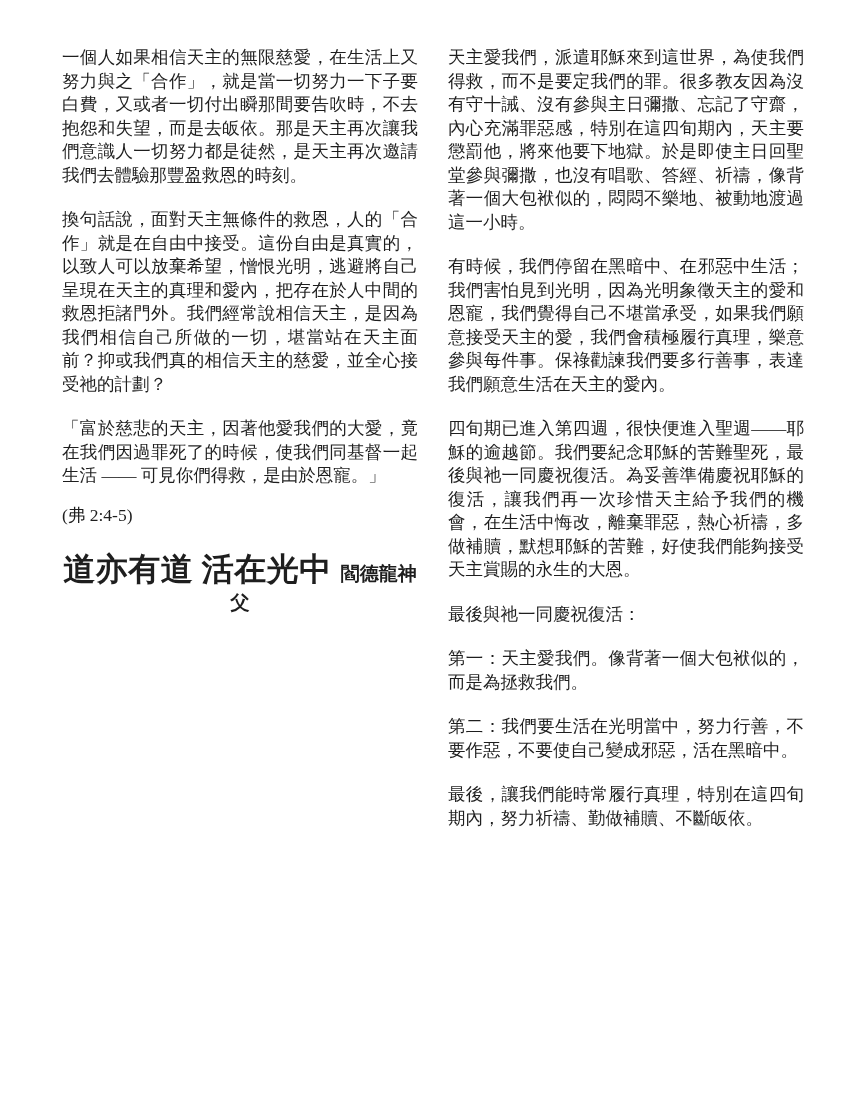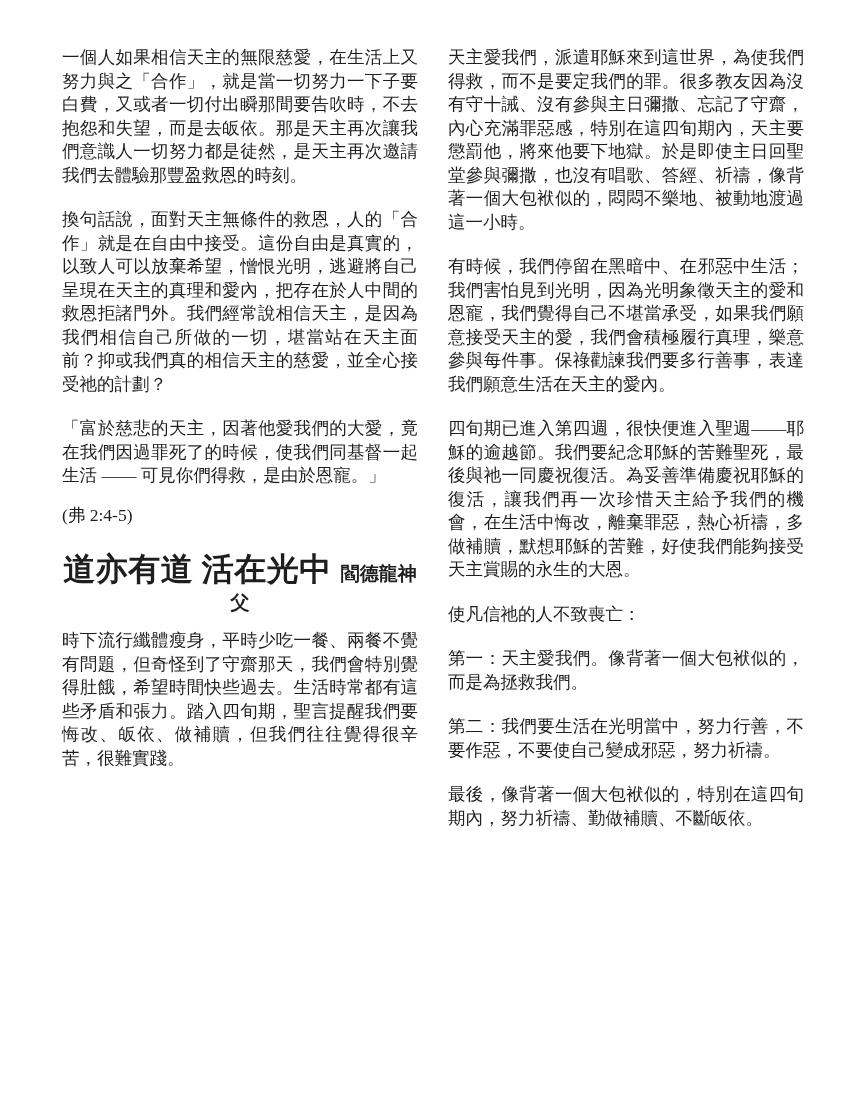--- a/index.html
+++ b/index.html
@@ -68,27 +68,26 @@
     <div class="col">
       <p>一個人如果相信天主的無限慈愛，在生活上又努力與之「合作」，就是當一切努力一下子要白費，又或者一切付出瞬那間要告吹時，不去抱怨和失望，而是去皈依。那是天主再次讓我們意識人一切努力都是徒然，是天主再次邀請我們去體驗那豐盈救恩的時刻。</p>
       <p>換句話說，面對天主無條件的救恩，人的「合作」就是在自由中接受。這份自由是真實的，以致人可以放棄希望，憎恨光明，逃避將自己呈現在天主的真理和愛內，把存在於人中間的救恩拒諸門外。我們經常說相信天主，是因為我們相信自己所做的一切，堪當站在天主面前？抑或我們真的相信天主的慈愛，並全心接受祂的計劃？</p>
       <p class="quote">「富於慈悲的天主，因著他愛我們的大愛，竟在我們因過罪死了的時候，使我們同基督一起生活 —— 可見你們得救，是由於恩寵。」</p>
       <p class="citation">(弗 2:4-5)</p>
 
       <div class="headline">
         <span class="headline-title">道亦有道 活在光中</span><span class="headline-author">閻德龍神父</span>
       </div>
 
-      <p>時下流行纖體瘦身，平時少吃一餐、兩餐不覺有問題，但奇怪到了守齋那天，我們會特別覺得肚餓，希望時間快些過去。生活時常都有這些矛盾和張力。踏入四旬期，聖言提醒我們要悔改、皈依、做補贖，但我們往往覺得很辛苦，很難實踐。</p>
     </div>
 
     <div class="col">
       <p>天主愛我們，派遣耶穌來到這世界，為使我們得救，而不是要定我們的罪。很多教友因為沒有守十誡、沒有參與主日彌撒、忘記了守齋，內心充滿罪惡感，特別在這四旬期內，天主要懲罰他，將來他要下地獄。於是即使主日回聖堂參與彌撒，也沒有唱歌、答經、祈禱，像背著一個大包袱似的，悶悶不樂地、被動地渡過這一小時。</p>
       <p>有時候，我們停留在黑暗中、在邪惡中生活；我們害怕見到光明，因為光明象徵天主的愛和恩寵，我們覺得自己不堪當承受，如果我們願意接受天主的愛，我們會積極履行真理，樂意參與每件事。保祿勸諫我們要多行善事，表達我們願意生活在天主的愛內。</p>
       <p>四旬期已進入第四週，很快便進入聖週——耶穌的逾越節。我們要紀念耶穌的苦難聖死，最後與祂一同慶祝復活。為妥善準備慶祝耶穌的復活，讓我們再一次珍惜天主給予我們的機會，在生活中悔改，離棄罪惡，熱心祈禱，多做補贖，默想耶穌的苦難，好使我們能夠接受天主賞賜的永生的大恩。</p>
-      <p>使凡信祂的人不致喪亡：</p>
+      <p>最後與祂一同慶祝復活：</p>
       <p>第一：天主愛我們。像背著一個大包袱似的，而是為拯救我們。</p>
-      <p>第二：我們要生活在光明當中，努力行善，不要作惡，不要使自己變成邪惡，努力祈禱。</p>
-      <p>最後，像背著一個大包袱似的，特別在這四旬期內，努力祈禱、勤做補贖、不斷皈依。</p>
+      <p>第二：我們要生活在光明當中，努力行善，不要作惡，不要使自己變成邪惡，活在黑暗中。</p>
+      <p>最後，讓我們能時常履行真理，特別在這四旬期內，努力祈禱、勤做補贖、不斷皈依。</p>
     </div>
 
   </div>
 </div>
 
 </body></html>

